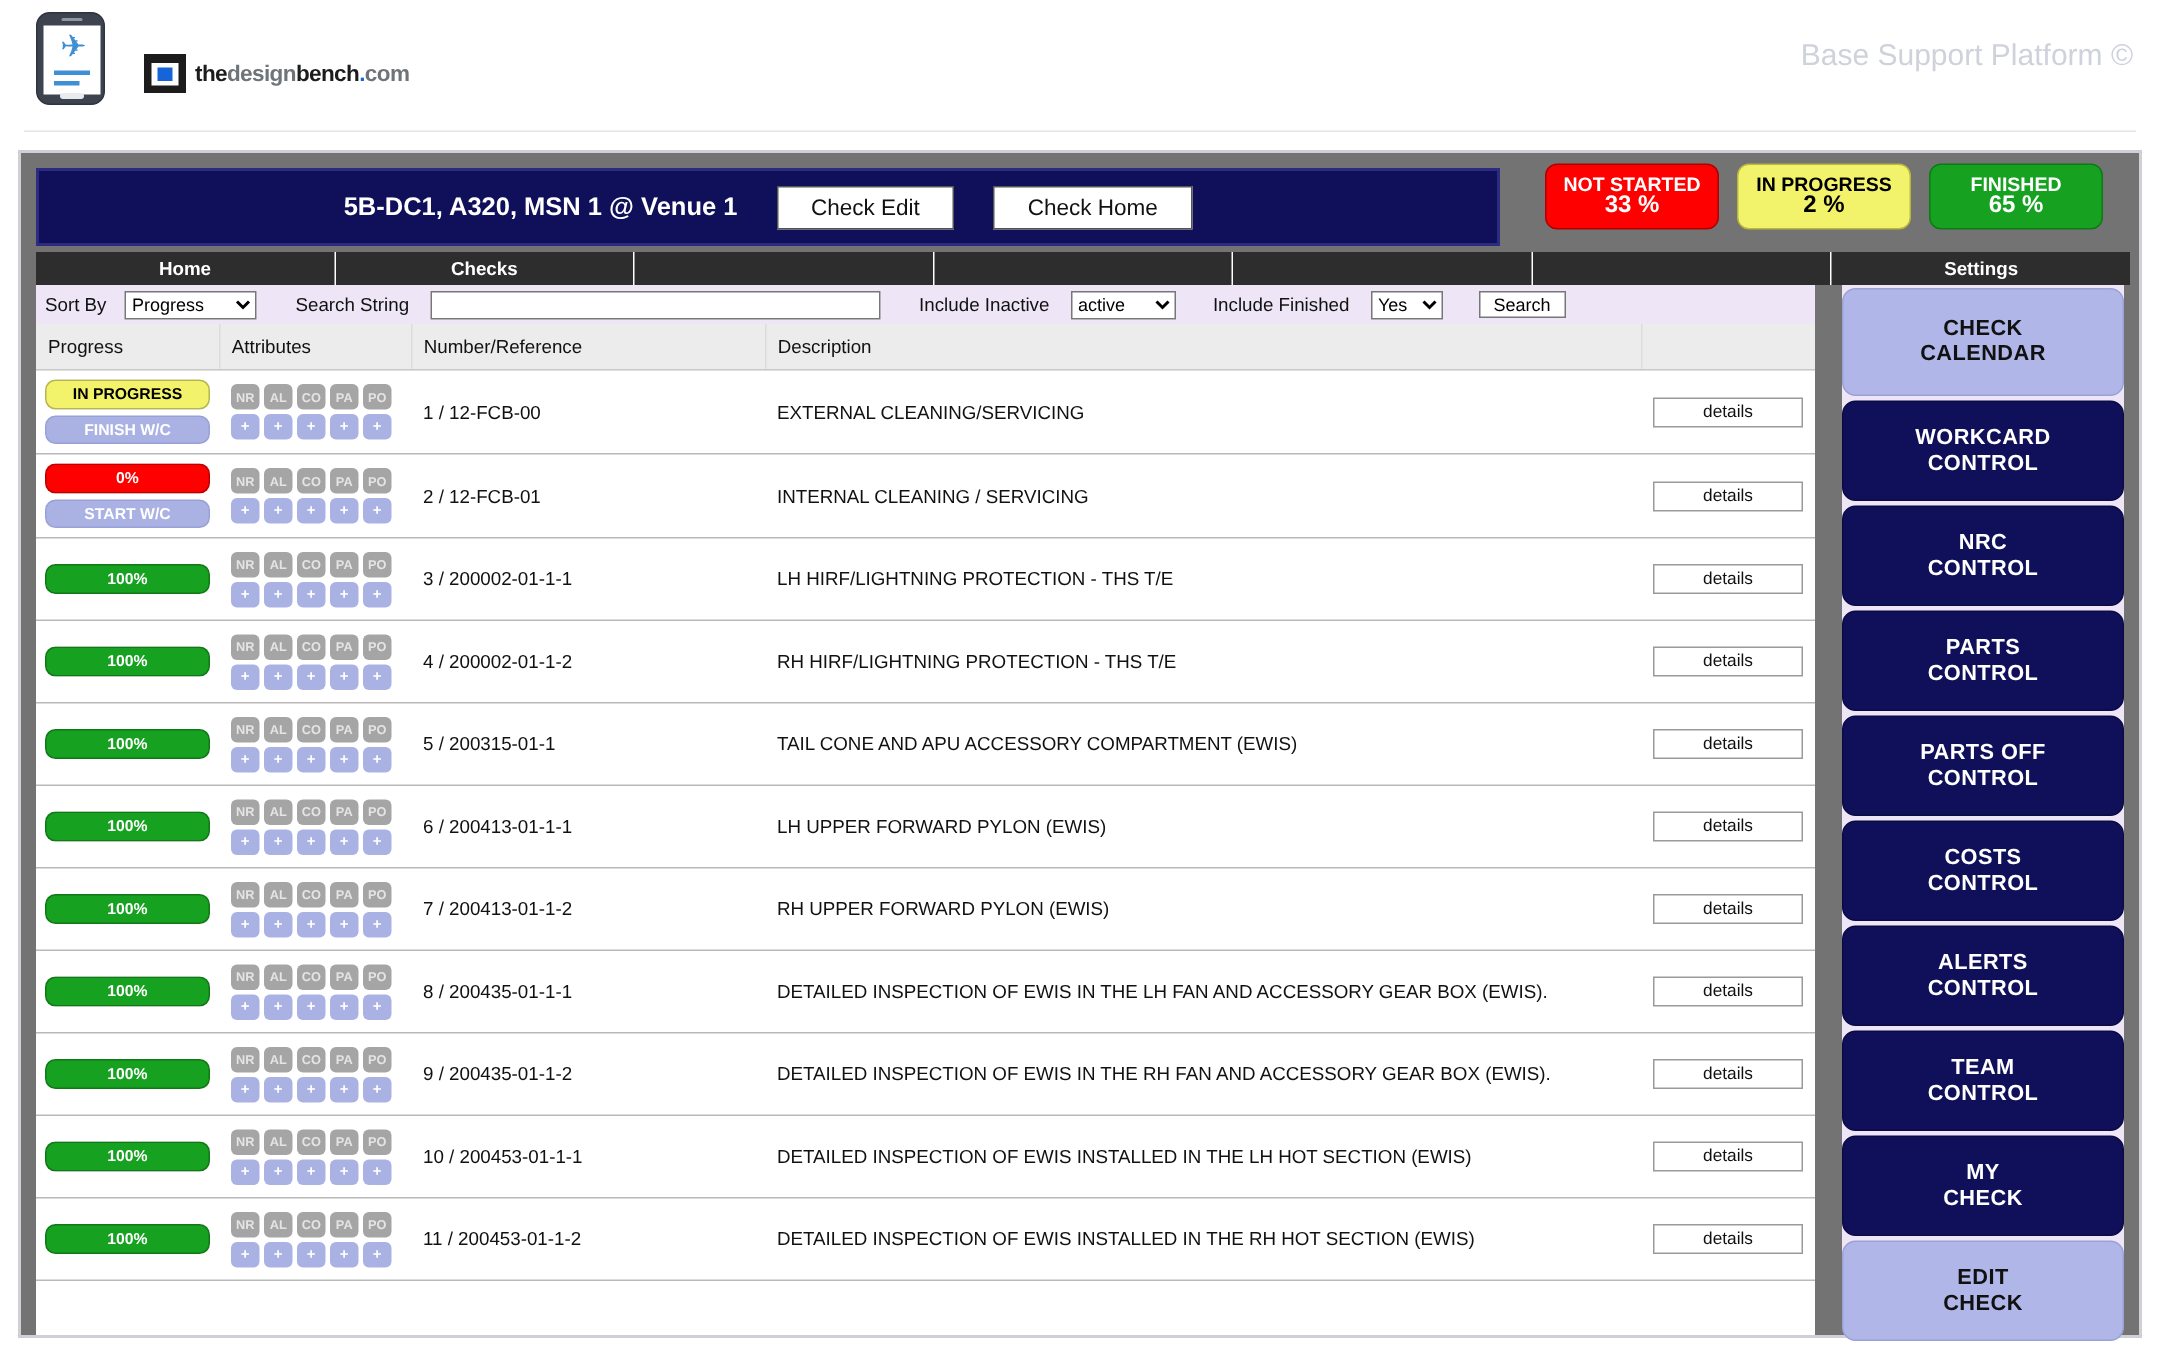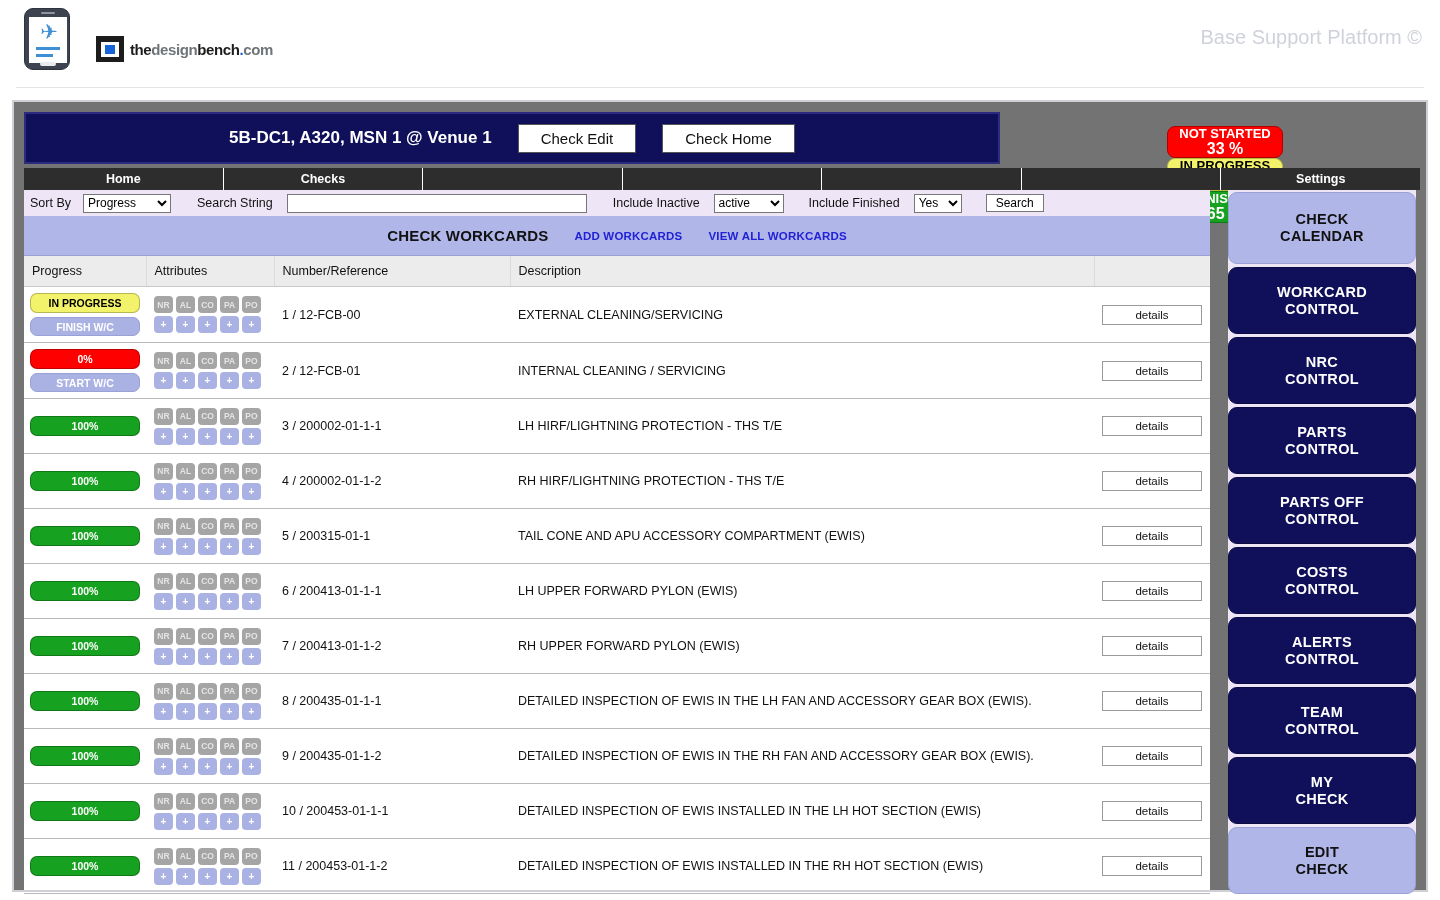--- a/index.html
+++ b/index.html
@@ -115,25 +115,24 @@
   }
   .titlebar .tbtn {
     background:#ffffff; border:1px solid #555;
     font-size:15px; color:#111; padding:5px 22px;
     font-family:"Liberation Sans", sans-serif; cursor:pointer;
     white-space: nowrap;
   }
 
   
   .statuspills {
-    position:absolute; left:1000px; top:24px;
+    position:absolute; left:1000px; top:3px;
     width: 406px; height: 52px;
-    display:flex; align-items:center; justify-content:flex-start; 
+    display:flex; align-items:center; justify-content:flex-start; gap:12px;
     padding-left: 16px;
-    flex-direction: column;
   }
   .pill {
     border-radius:8px; border:1px solid #444;
     width:116px; height:44px;
     display:flex; flex-direction:column; align-items:center; justify-content:center;
     font-weight:bold; line-height:1.05;
   }
   .pill .lbl { font-size:13px; }
   .pill .val { font-size:16px; }
   .pill.red { background:#fe0000; color:#ffffff; border-color:#b00000; }
@@ -359,25 +358,20 @@
       <select style="margin-left:14px; width:70px;">
         <option>active</option>
       </select>
       <span class="lbl" style="margin-left:25px;">Include Finished</span>
       <select style="margin-left:14px; width:48px;">
         <option>Yes</option>
       </select>
       <button class="sbtn" style="margin-left:24px;">Search</button>
     </div>
 
-    <div class="sectionband">
-      <span class="stitle">CHECK WORKCARDS</span>
-      <span class="slink">ADD WORKCARDS</span>
-      <span class="slink">VIEW ALL WORKCARDS</span>
-    </div>
 
     <table class="wc-table">
       <thead>
         <tr>
           <th class="col-prog">Progress</th>
           <th class="col-attr">Attributes</th>
           <th class="col-num">Number/Reference</th>
           <th class="col-desc">Description</th>
           <th class="col-act"></th>
         </tr>

